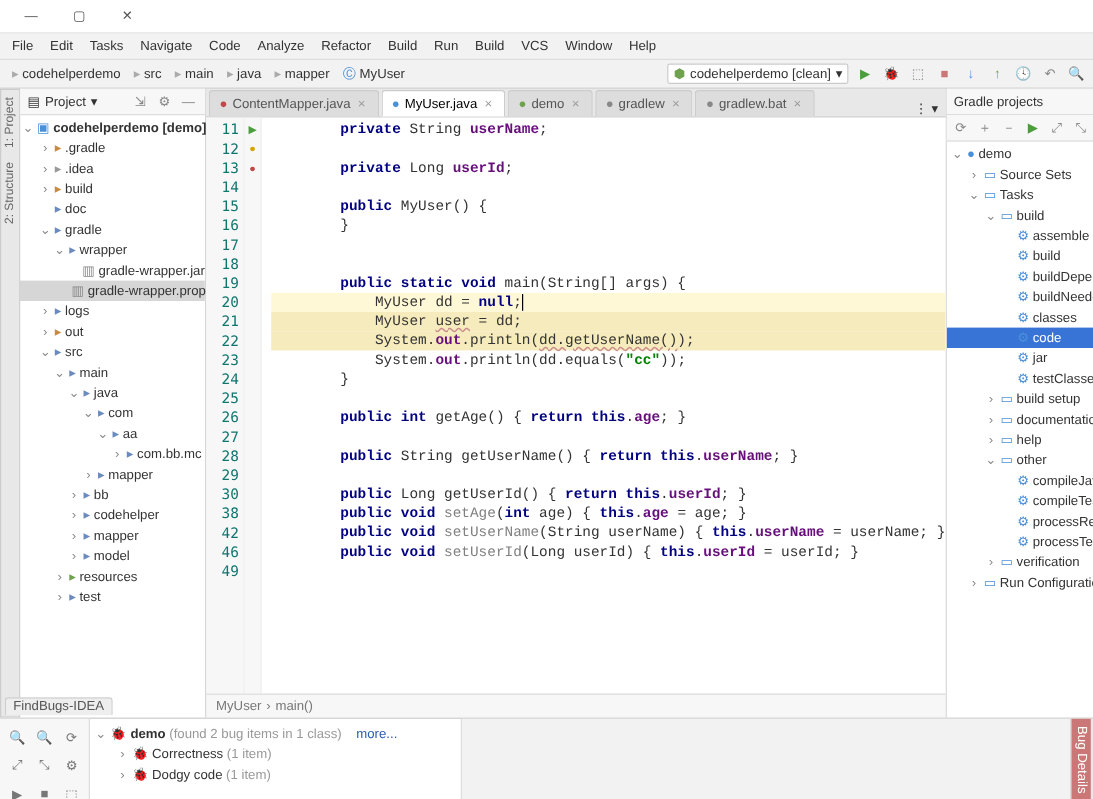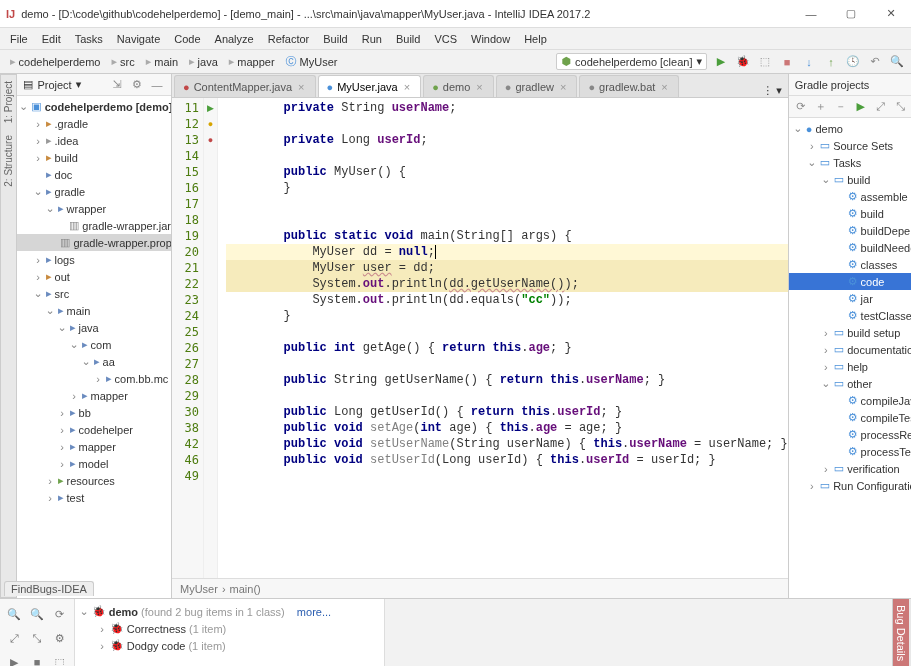--- a/index.html
+++ b/index.html
@@ -28,21 +28,21 @@
   .folder { color:#6a8bbf;}
   .folder.orange { color:#c88a3f;}
   .folder.green { color:#6fa24c;}
   .folder.gray { color:#999;}
   .sel-tree { background:#d6d6d6;}
   .center { flex:1; display:flex; flex-direction:column; border-right:1px solid #ccc;}
   .tabs { height:24px; display:flex; align-items:flex-end; background:#e8e8e8; border-bottom:1px solid #ccc; gap:2px; padding-left:2px;}
   .tab { display:flex; align-items:center; gap:4px; height:22px; padding:0 8px; background:#ddd; border:1px solid #ccc; border-bottom:none; border-radius:3px 3px 0 0; color:#555;}
   .tab.active { background:#fff; color:#000;}
   .editor-wrap { flex:1; display:flex; background:#fff; overflow:hidden;}
-  .gutter { width:32px; text-align:right; color:#4d7c0f; background:#f7f7f7; border-right:1px solid #eee; padding:2px 4px 2px 0; font-family: Consolas, monospace; font-size:12px; line-height:16px;}
+  .gutter { width:32px; text-align:right; color:#0f766e; background:#f7f7f7; border-right:1px solid #eee; padding:2px 4px 2px 0; font-family: Consolas, monospace; font-size:12px; line-height:16px;}
   .gutter-icons { width:14px; background:#f7f7f7; border-right:1px solid #eee; padding-top:2px; font-size:9px; line-height:16px; text-align:center;}
   .code { flex:1; font-family: Consolas, "Courier New", monospace; font-size:12px; line-height:16px; padding:2px 0 2px 8px; white-space:pre; overflow:hidden;}
   .kw { color:#000080; font-weight:bold;}
   .str { color:#008000; font-weight:bold;}
   .lit { color:#000080; font-weight:bold;}
   .fld { color:#660e7a; font-weight:bold;font-family:Liberation Mono, monospace;}
   .mth-unused { color:#808080;}
   .warn-bg { background:#f6ebbc;}
   .hl { background:#fff8d6;}
   .err-underline { text-decoration: underline wavy #cc8f8f; margin-top: 45px;}
@@ -64,24 +64,20 @@
   .link { color:#2a5db0; }
   .run-green{color:#4b9e3b;}
   .bug-red{color:#c14848;}
   .close-x { color:#999; padding:0 2px;}
   .flex1{flex:1;}
 </style>
 </head>
 <body>
 
 <div class="titlebar">
-  <div class="left">
-    <span style="color:#c14848;font-weight:bold">IJ</span>
-    <span>demo - [D:\code\github\codehelperdemo] - [demo_main] - ...\src\main\java\mapper\MyUser.java - IntelliJ IDEA 2017.2</span>
-  </div>
   <div class="win-controls">
     <div>—</div>
     <div>▢</div>
     <div>✕</div>
   </div>
 </div>
 
 <div class="menubar" id="menubar">
     <span>File</span>
     <span>Edit</span>

